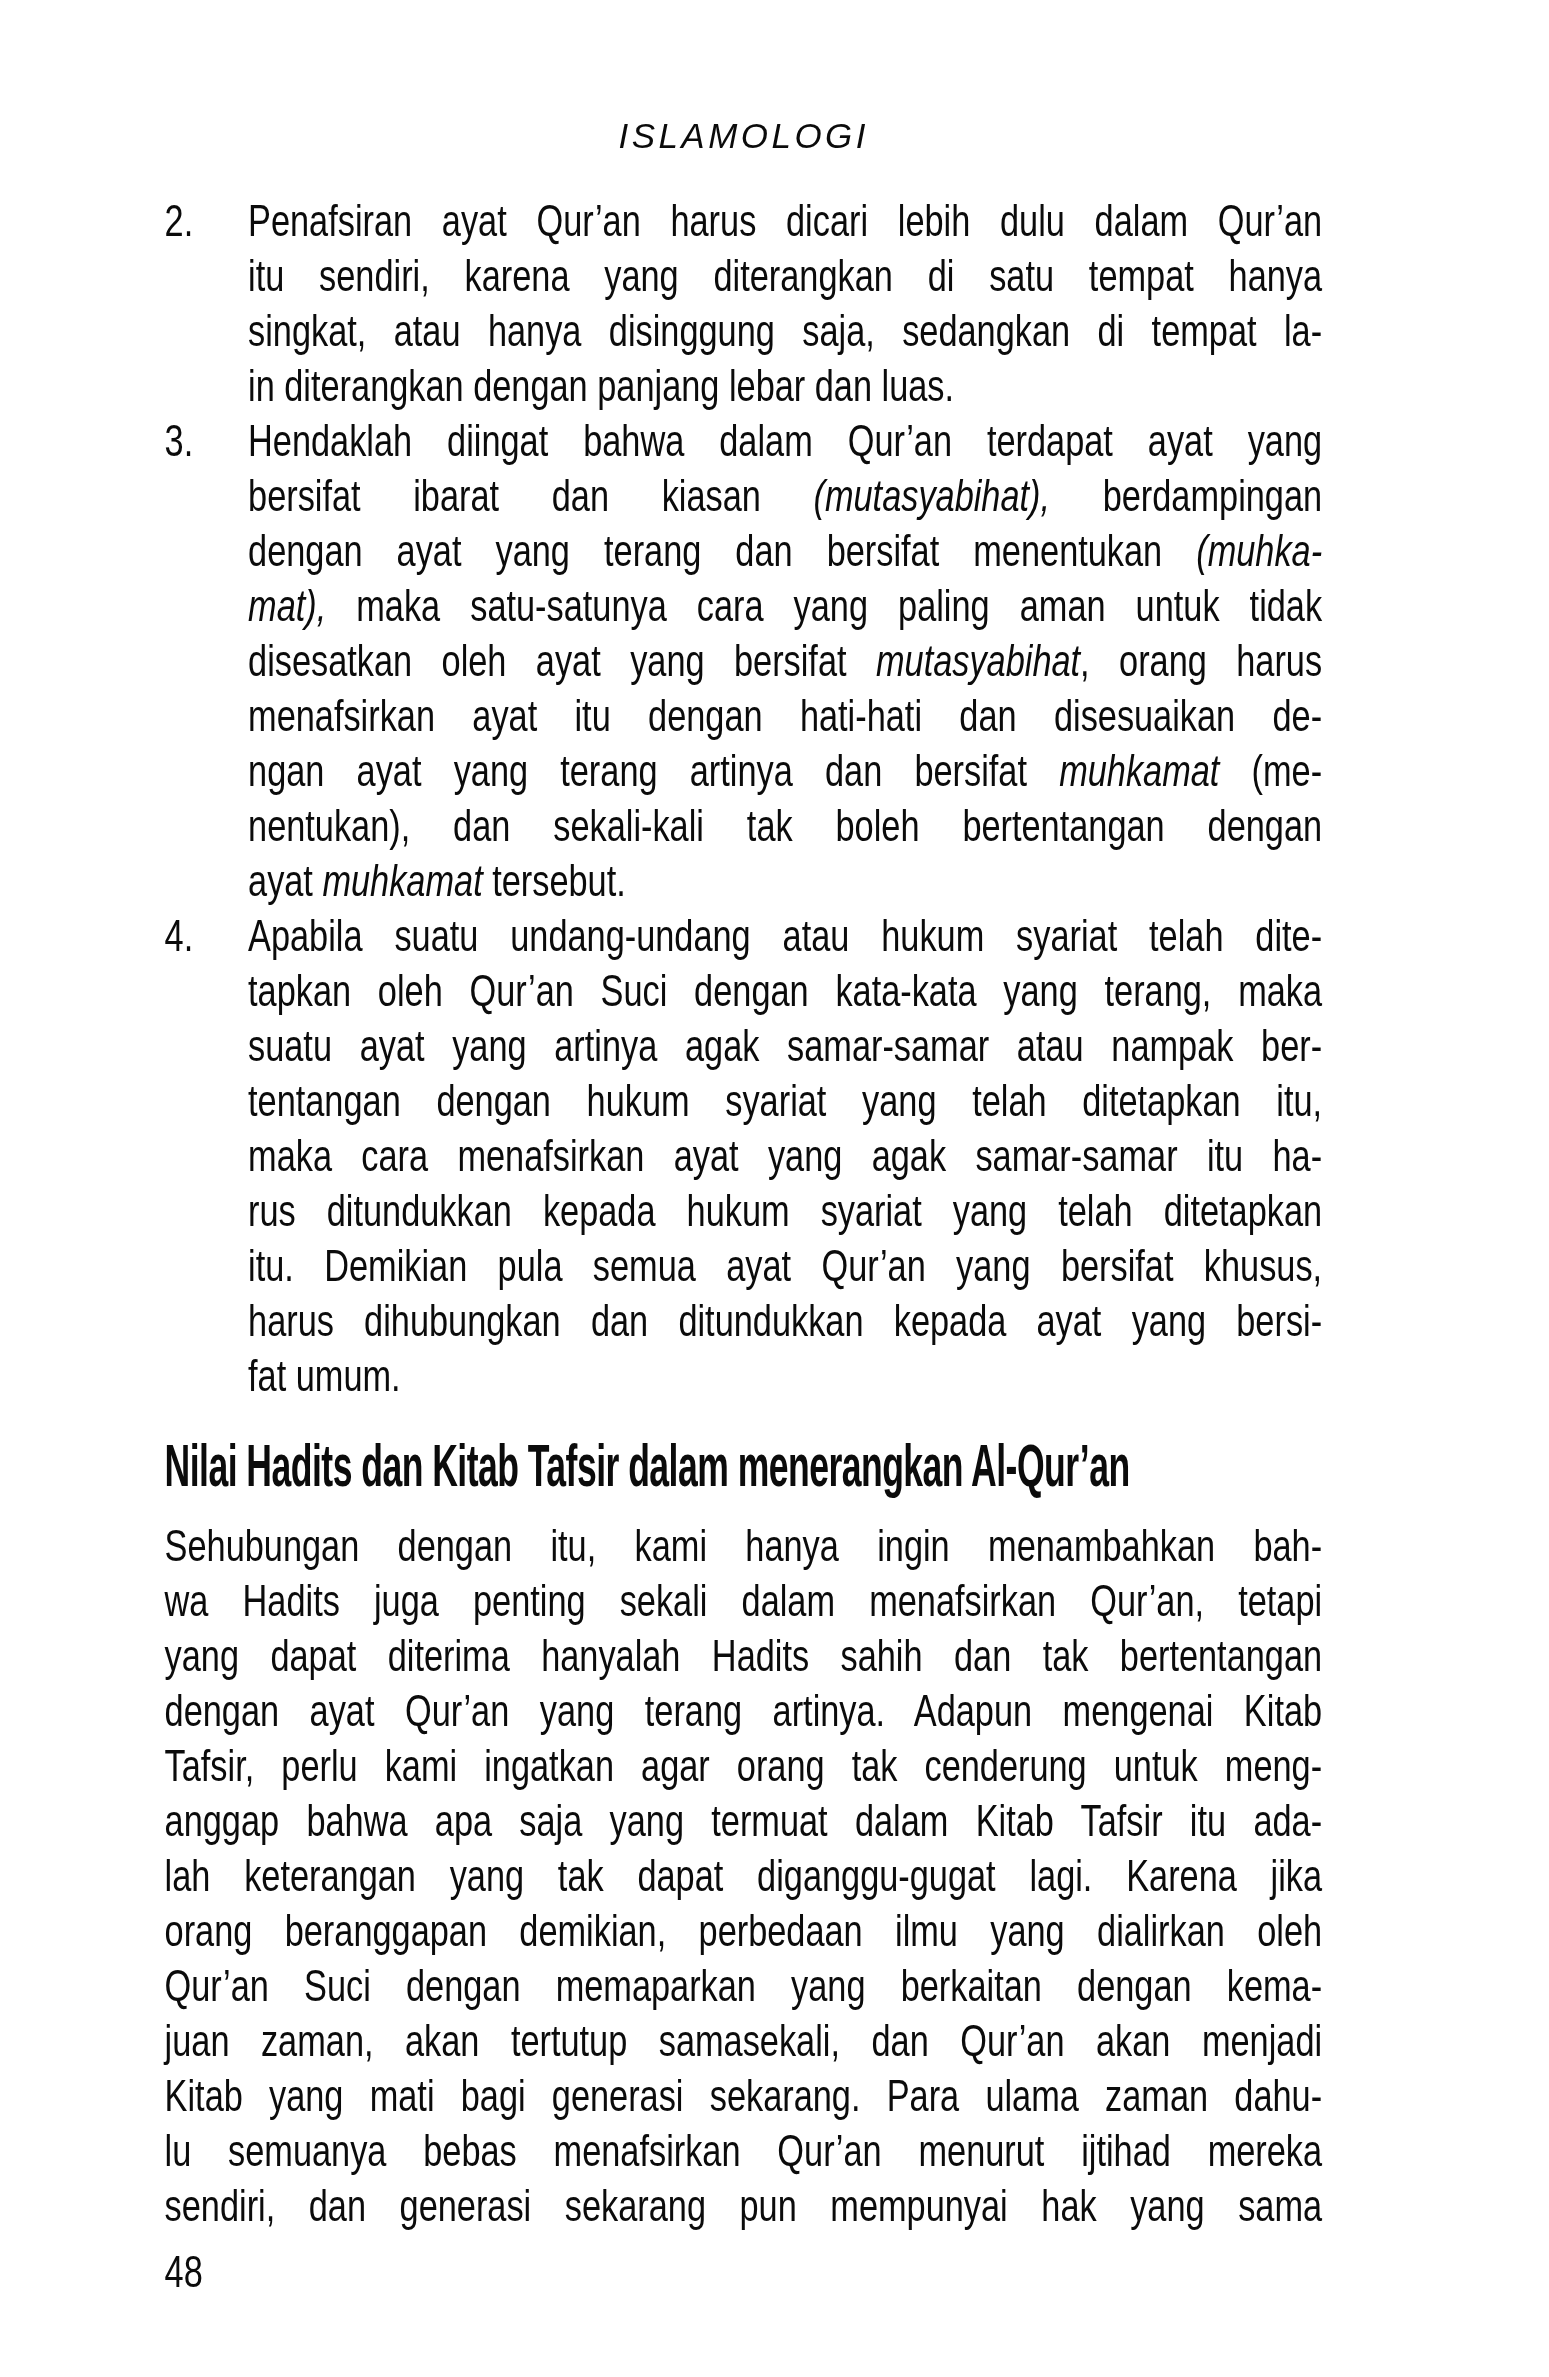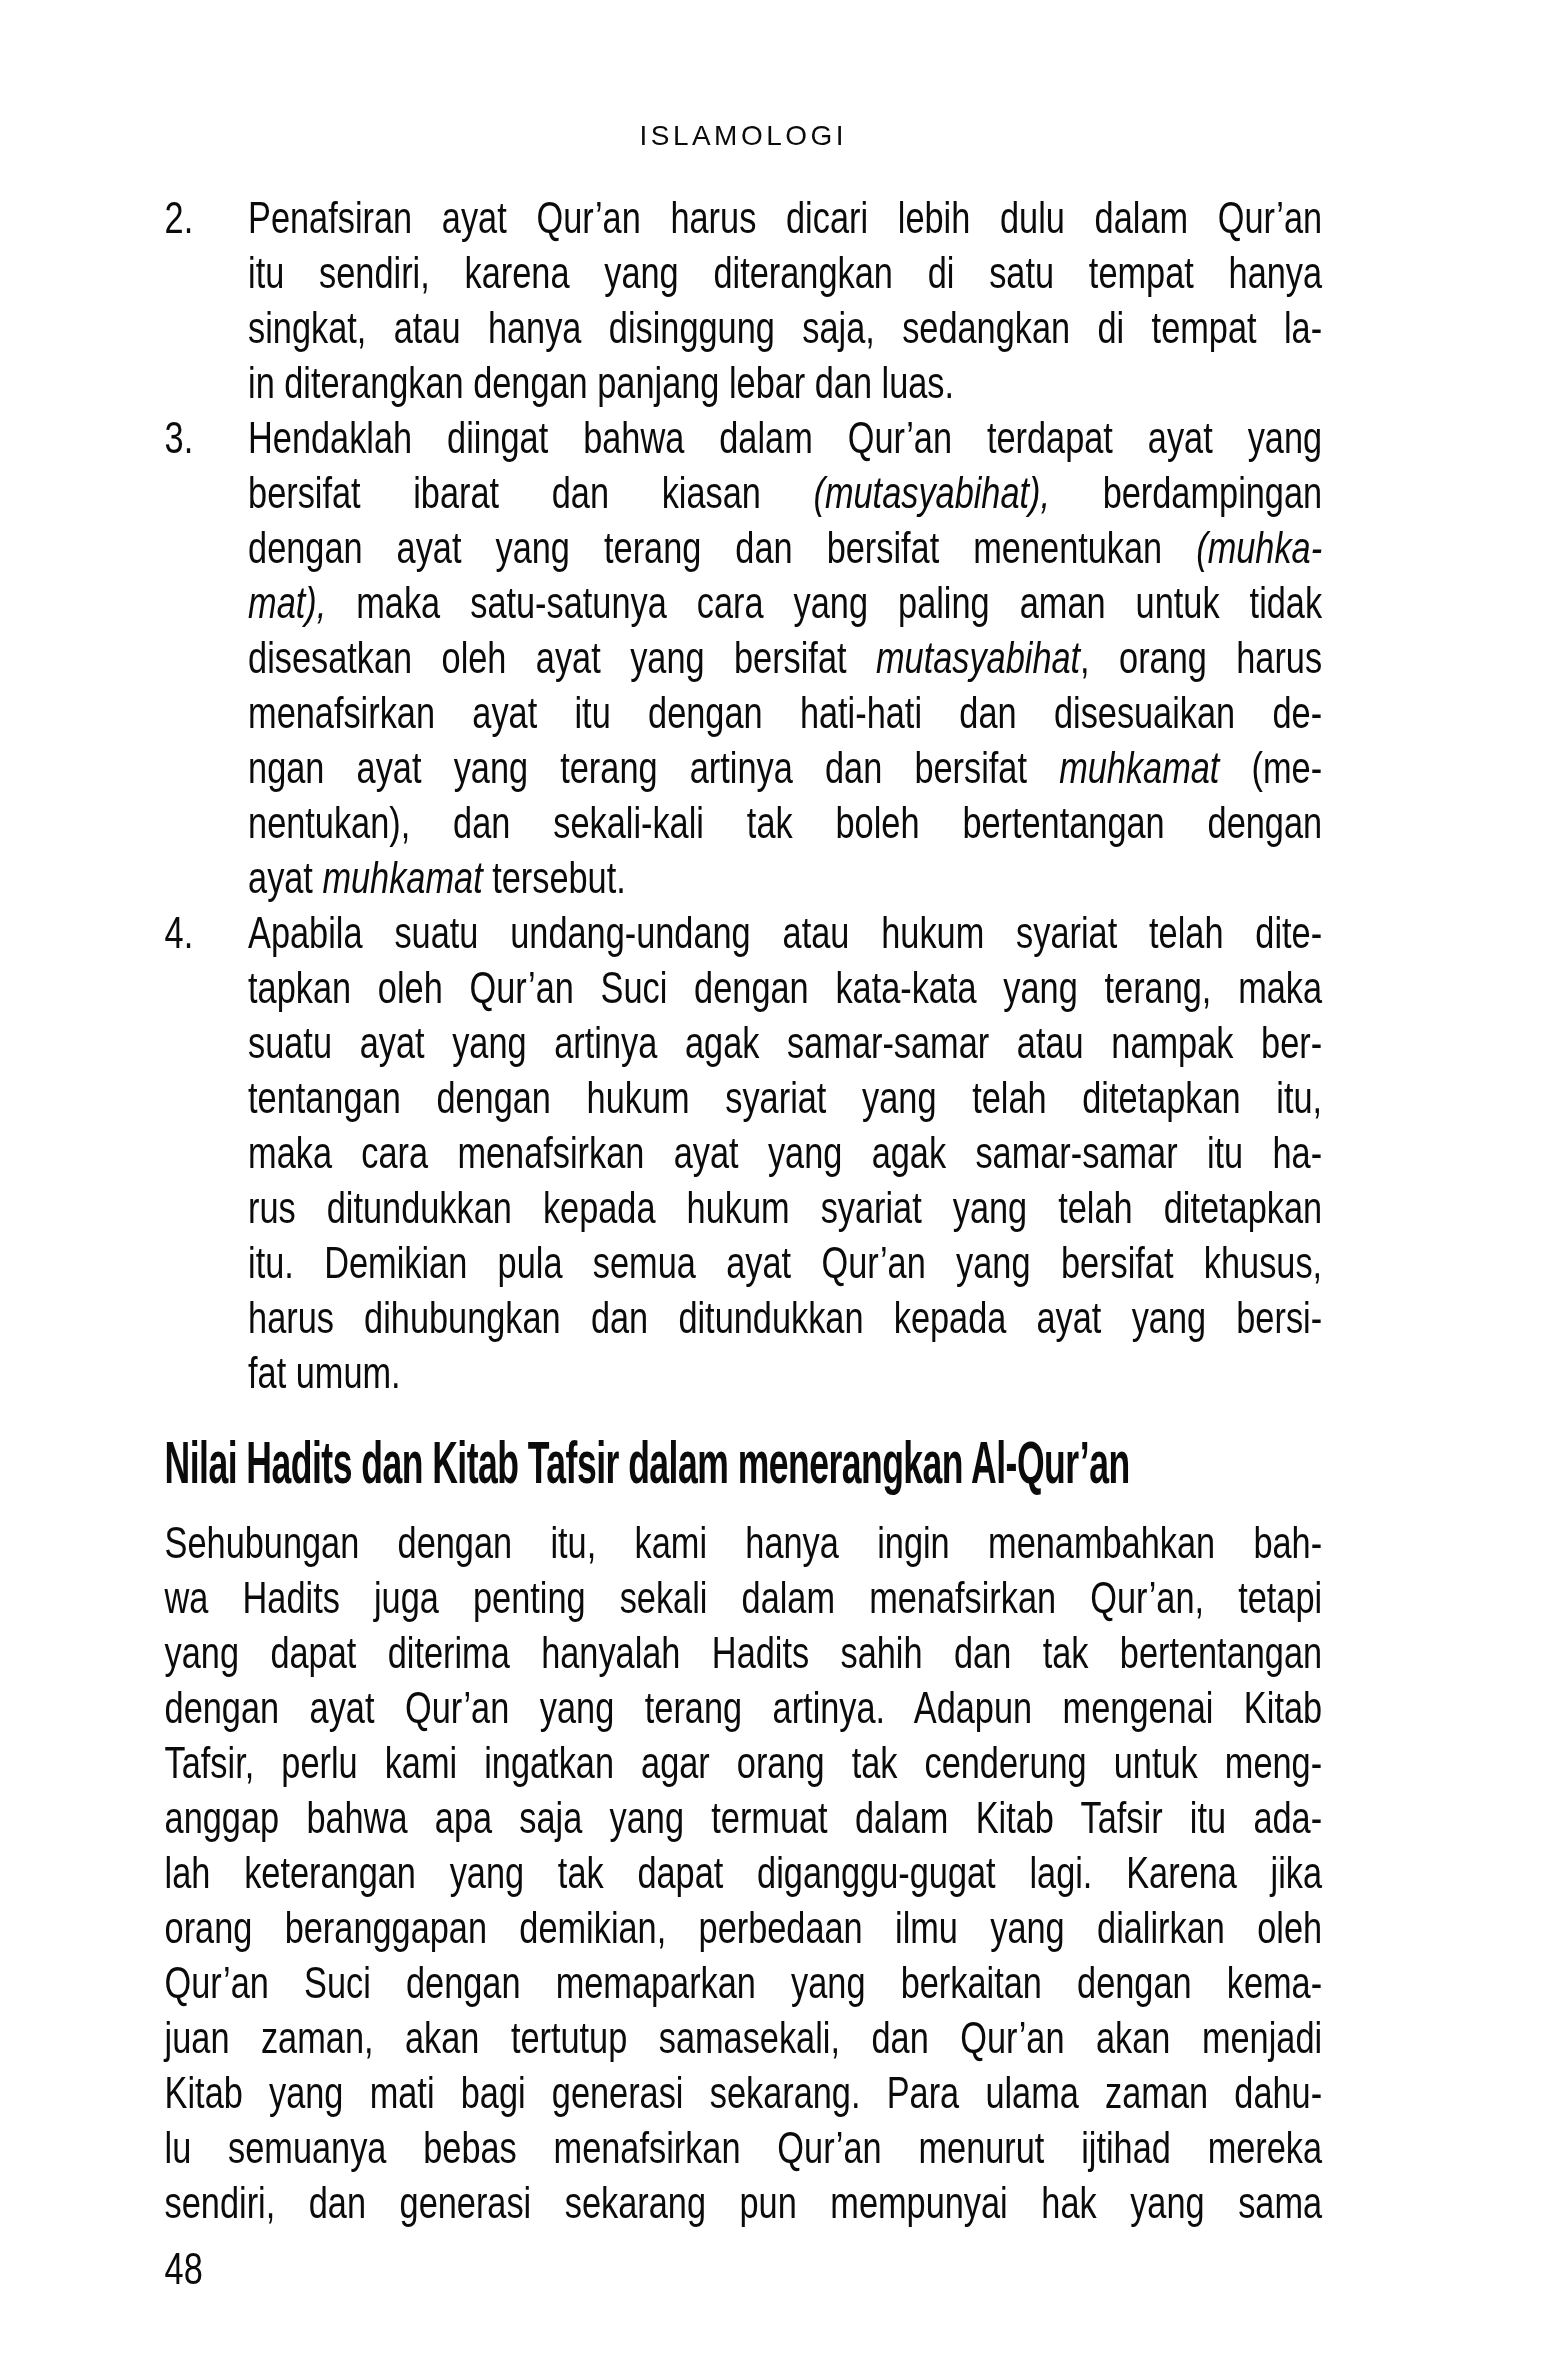--- a/index.html
+++ b/index.html
@@ -15,23 +15,24 @@
     width: 1987px;
     transform: scaleX(0.78);
     transform-origin: 0 0;
     display: flow-root;
   }
   .content { margin-left: 211px; width: 1484px; display: flow-root; }
 
   .header { margin-top: 108px; line-height: 55px; text-align: center; }
   .header-inner {
     display: inline-block;
-    font-size: 28px;
+    font-size: 35px;
     letter-spacing: 3.5px;
     transform: scaleX(1.28); 
+    font-style: italic;
   }
 
   .list { margin-top: 22px; }
   .list-item { display: flex; }
   .num { flex: 0 0 107px; font-size: 44px; line-height: 55px; }
   .item-lines { flex: 1 1 auto; min-width: 0; }
 
   .line {
     font-size: 44px;
     line-height: 55px;

